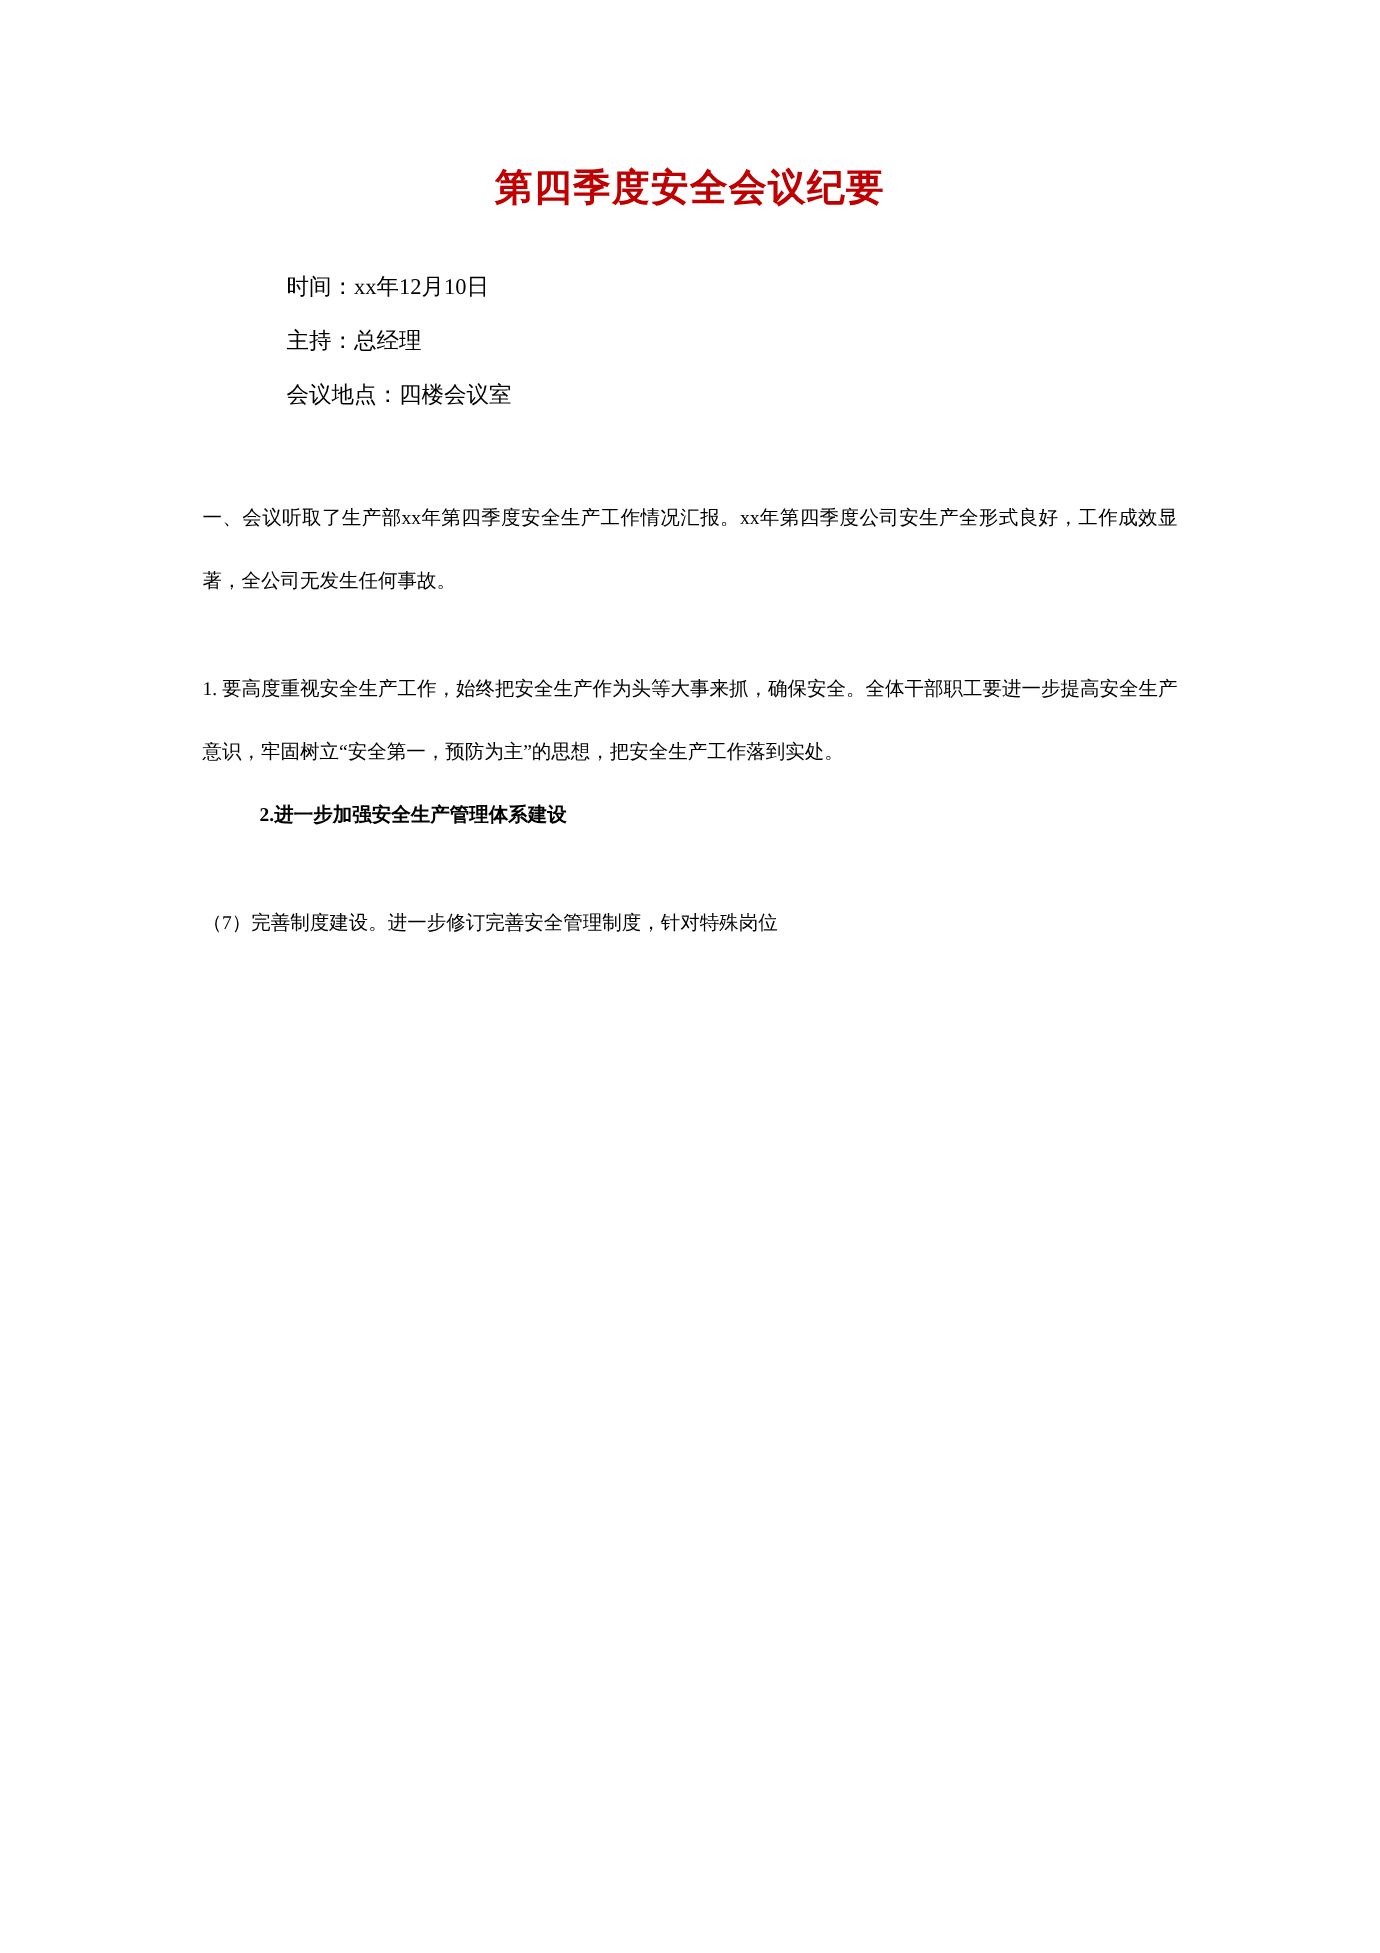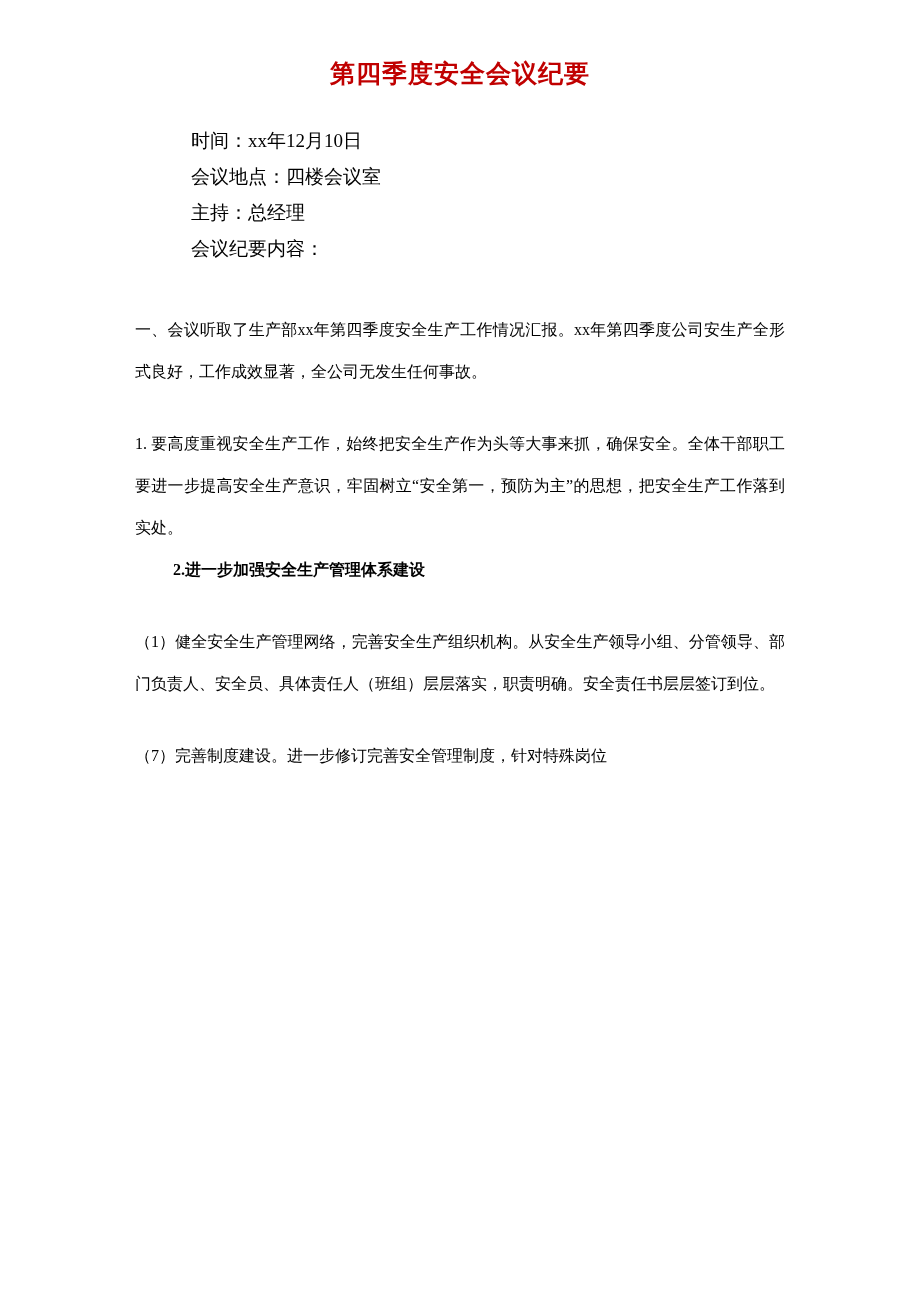--- a/index.html
+++ b/index.html
@@ -17,42 +17,42 @@
   .page {
     position: relative;
     width: 920px;
     height: 1302px;
     box-sizing: border-box;
     padding: 0 135px 0 135px;
     background: #ffffff;
   }
   .doc-title {
     margin: 0;
-    padding-top: 57px;
+    padding-top: 108px;
     text-align: center;
     font-size: 25px;
     font-weight: bold;
     color: #c00000;
     letter-spacing: 1px;
     font-family: Liberation Serif, serif;
   }
   .meta-block {
     margin-top: 33px;
   }
   .meta-line {
-    font-size: 19px;
+    font-size: 15px;
     line-height: 36px;
     padding-left: 56px;
     white-space: nowrap;
   }
   .body-block {
     margin-top: 42px;
   }
   .para {
-    font-size: 16px;
+    font-size: 13px;
     line-height: 42px;
     text-align: justify;
     margin: 0 0 30px 0;
   }
   .para.sub-indent {
     text-indent: 38px;
     margin-bottom: 0;
     font-weight: bold;
   }
   .para.tight {
@@ -65,27 +65,25 @@
 </style>
 </head>
 <body>
 
 <div class="page">
 
   <h1 class="doc-title" style="color: rgb(192, 0, 0);">第四季度安全会议纪要</h1>
 
   <div class="meta-block">
     <div class="meta-line">时间：xx年12月10日</div>
+    <div class="meta-line">主持：总经理</div>
     <div class="meta-line">会议地点：四楼会议室</div>
-    <div class="meta-line">主持：总经理</div>
-    <div class="meta-line">会议纪要内容：</div>
   </div>
 
   <div class="body-block">
     <p class="para">一、会议听取了生产部xx年第四季度安全生产工作情况汇报。xx年第四季度公司安生产全形式良好，工作成效显著，全公司无发生任何事故。</p>
     <p class="para tight">1. 要高度重视安全生产工作，始终把安全生产作为头等大事来抓，确保安全。全体干部职工要进一步提高安全生产意识，牢固树立“安全第一，预防为主”的思想，把安全生产工作落到实处。</p>
     <p class="para sub-indent">2.进一步加强安全生产管理体系建设</p>
     <div class="gap-md"></div>
-    <p class="para">（1）健全安全生产管理网络，完善安全生产组织机构。从安全生产领导小组、分管领导、部门负责人、安全员、具体责任人（班组）层层落实，职责明确。安全责任书层层签订到位。</p>
     <p class="para nowrap-last">（7）完善制度建设。进一步修订完善安全管理制度，针对特殊岗位</p>
   </div>
 
 </div>
 
 </body></html>

